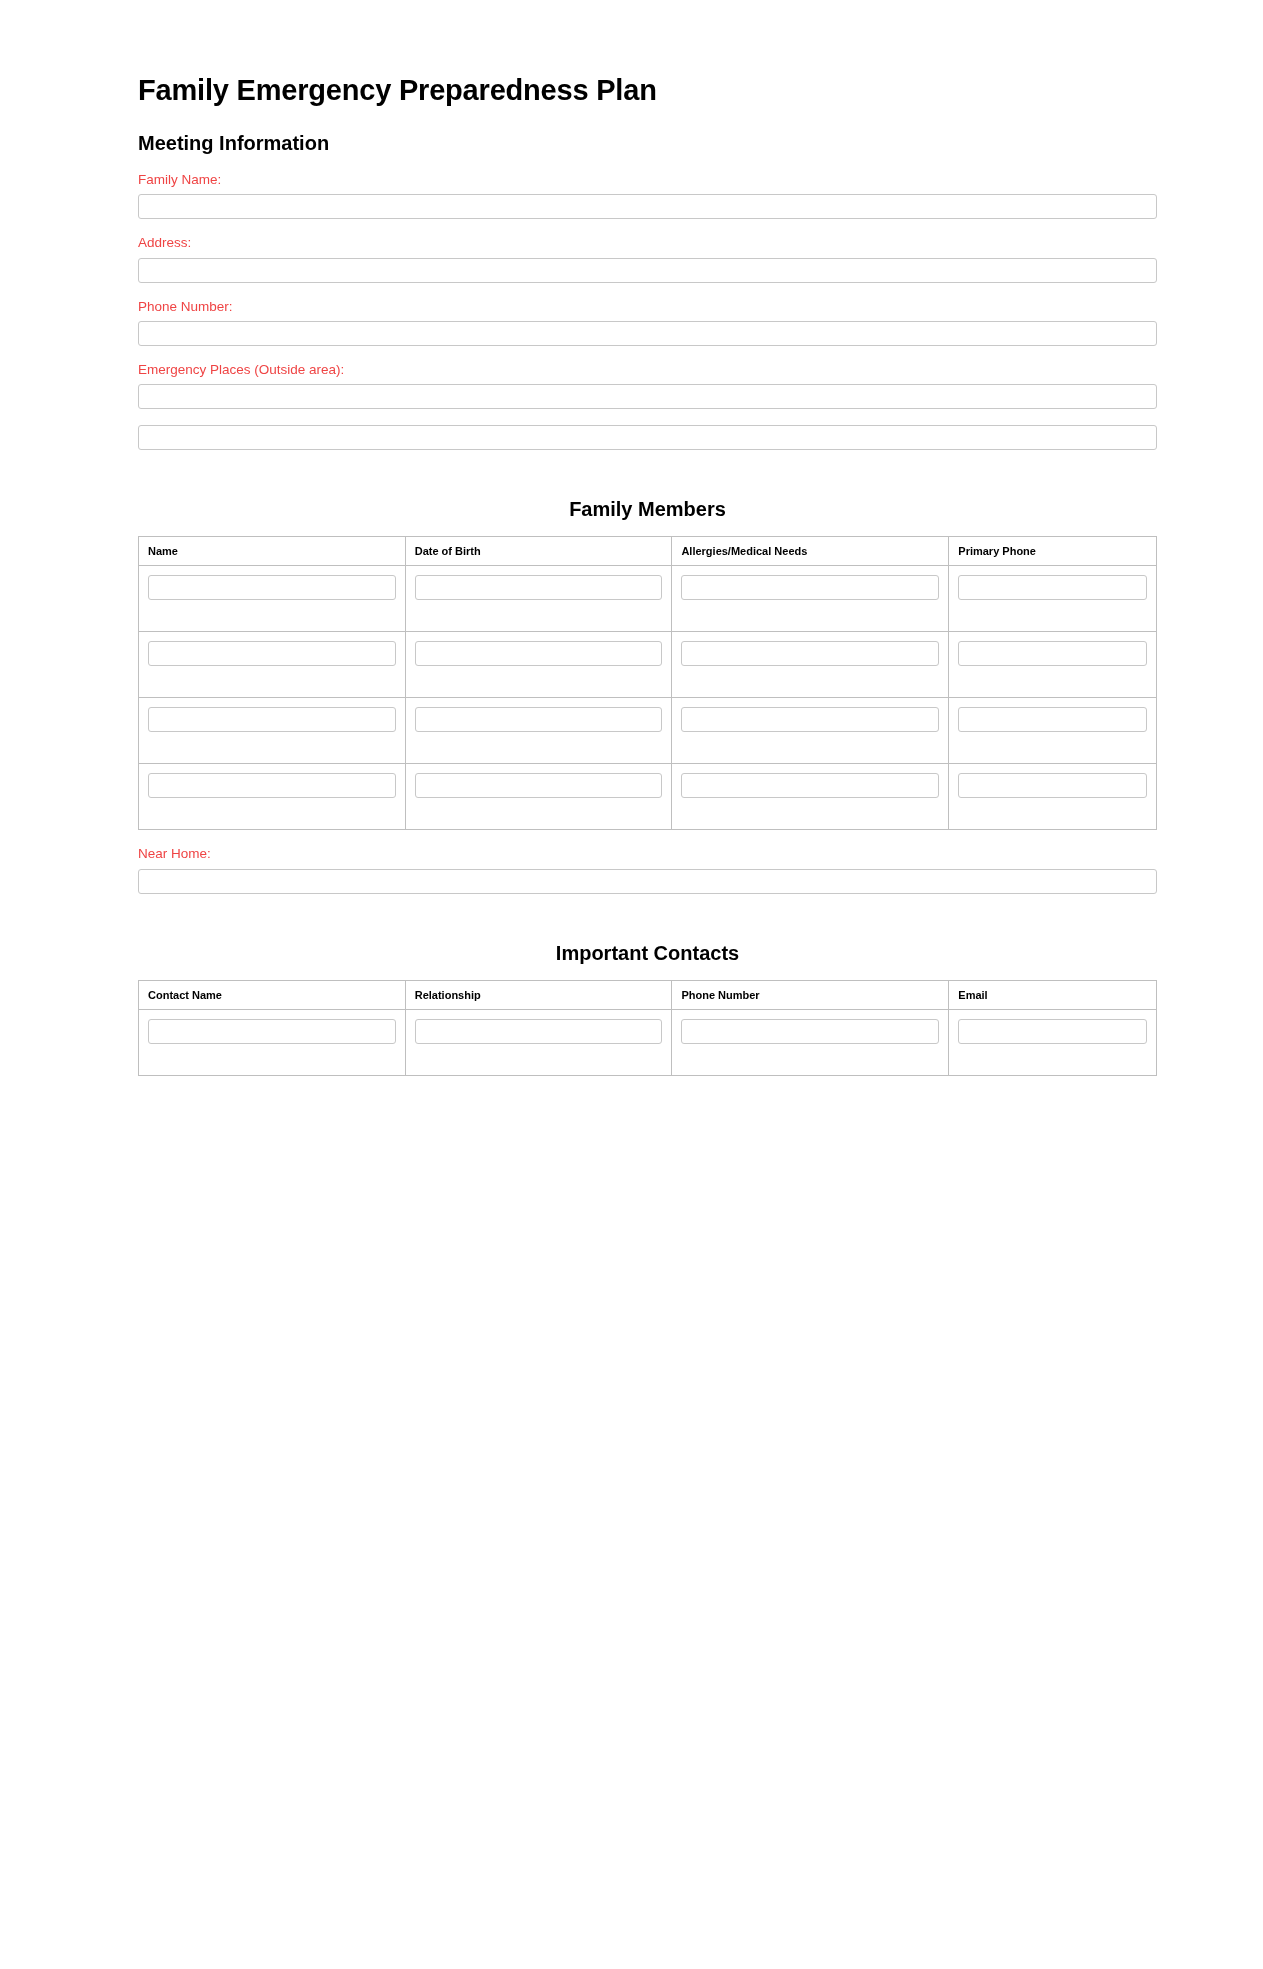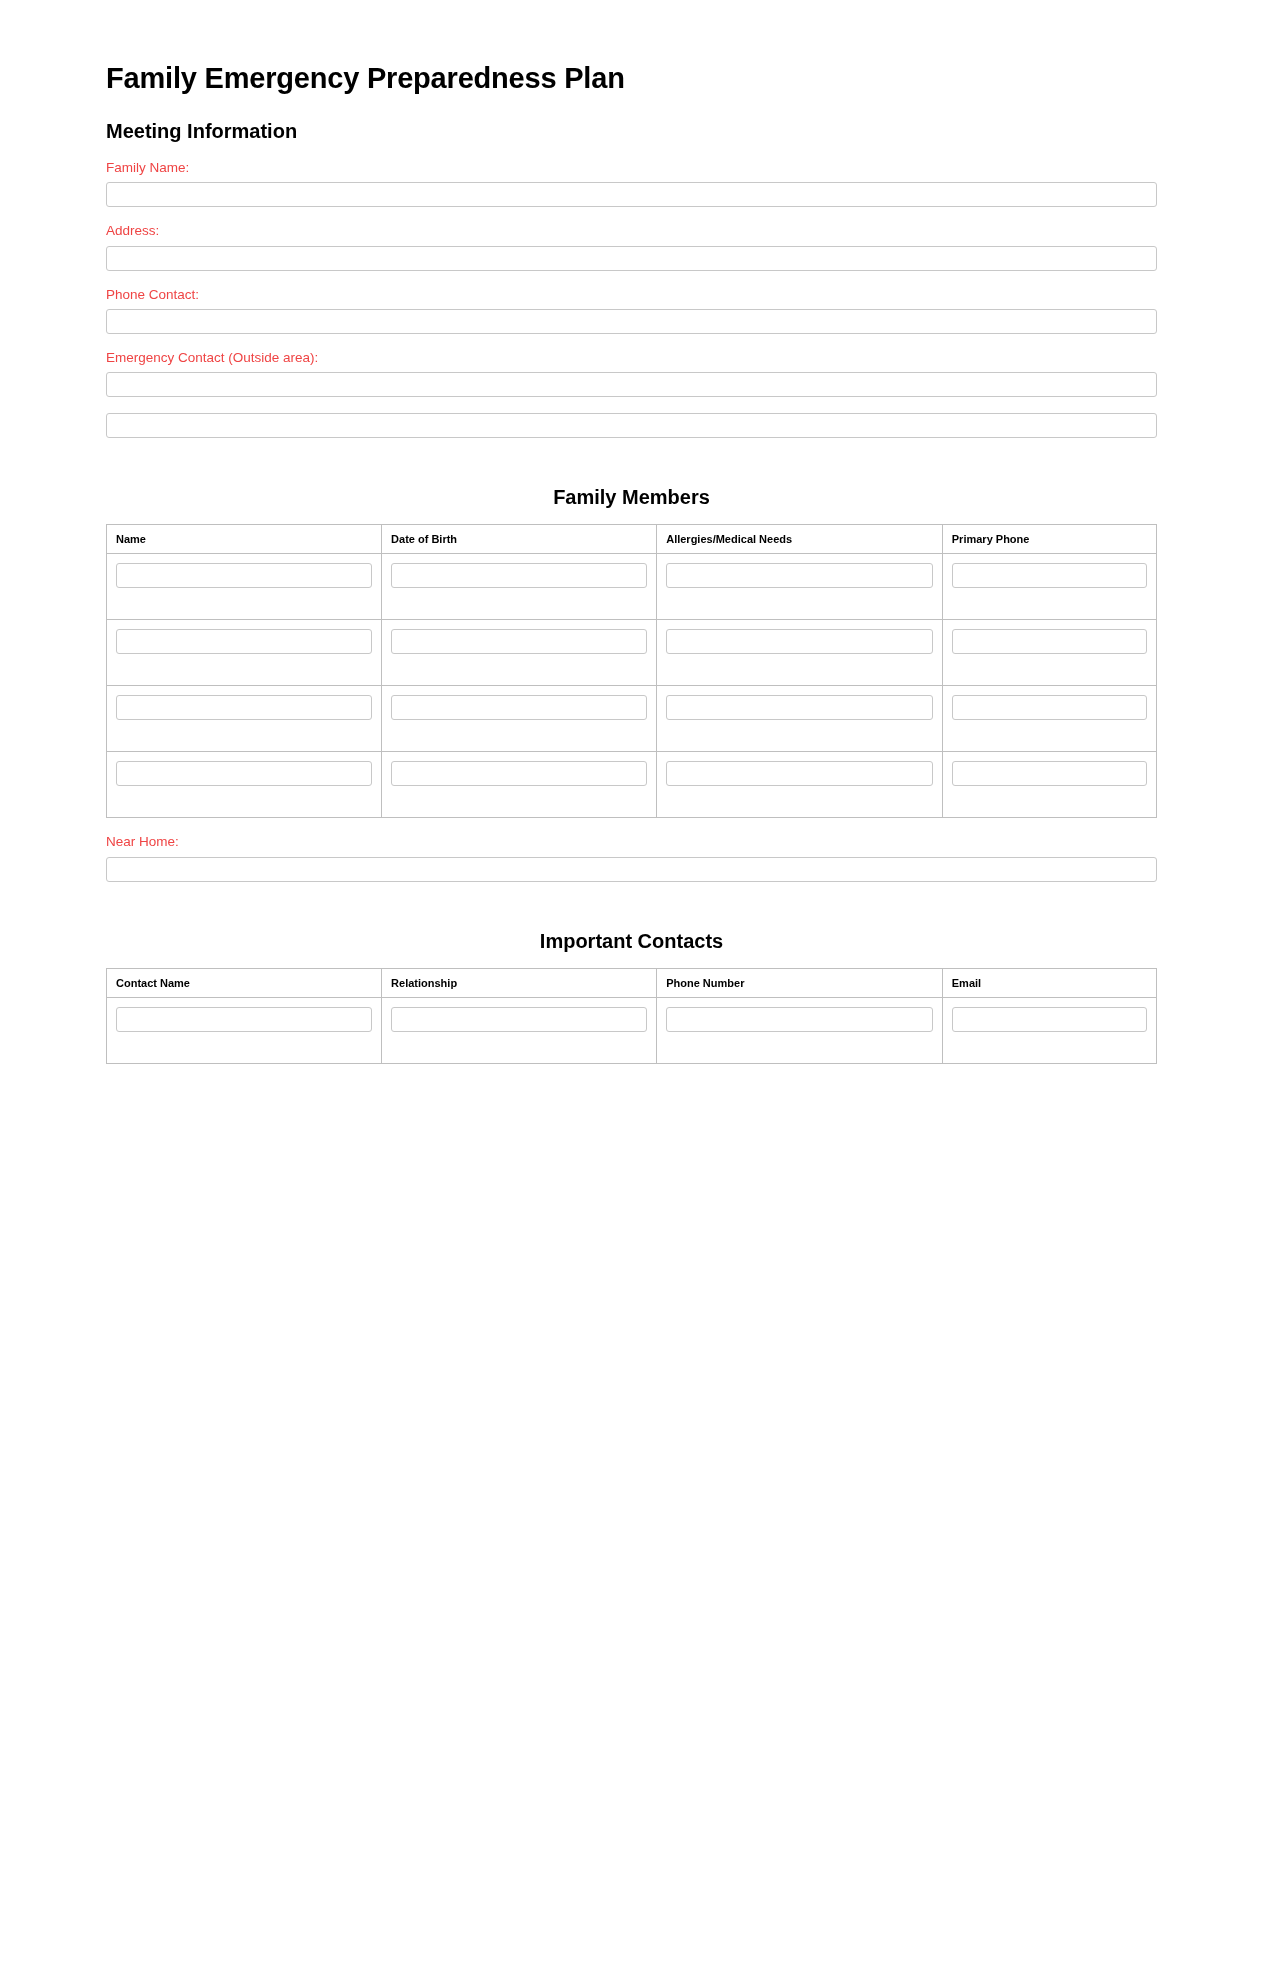--- a/index.html
+++ b/index.html
@@ -12,25 +12,26 @@
   body {
     width: 1263px;
     height: 1969px;
     font-family: "Liberation Sans", sans-serif;
     color: #000000;
     overflow: hidden;
     position: relative;
   }
   .page {
     position: absolute;
-    top: 4px;
+    top: 16px;
     left: 0;
     width: 1263px;
     height: 1295px;
     overflow: hidden;
+    padding-left: 32px;
   }
   .page-inner {
     padding: 56px 106px 0 106px;
   }
   h1.doc-title {
     font-size: 29px;
     font-weight: bold;
     margin: 0 0 0 0;
     padding: 0;
     line-height: 1.25;
@@ -124,26 +125,26 @@
       <div class="field-label">Family Name:</div>
       <input class="text-input" type="text" value="" style="">
     </div>
 
     <div>
       <div class="field-label">Address:</div>
       <input class="text-input" type="text" value="" style="">
     </div>
 
     <div>
-      <div class="field-label">Phone Contact:</div>
-      <input class="text-input" type="text" value="" style="">
-    </div>
-
-    <div>
-      <div class="field-label">Emergency Contact (Outside area):</div>
+      <div class="field-label">Phone Number:</div>
+      <input class="text-input" type="text" value="" style="">
+    </div>
+
+    <div>
+      <div class="field-label">Emergency Places (Outside area):</div>
       <input class="text-input" type="text" value="" style="">
     </div>
 
     <div class="extra-gap">
       <input class="text-input" type="text" value="" style="">
     </div>
 
     <h2 class="section-title spaced">Family Members</h2>
 
     <table class="grid">

